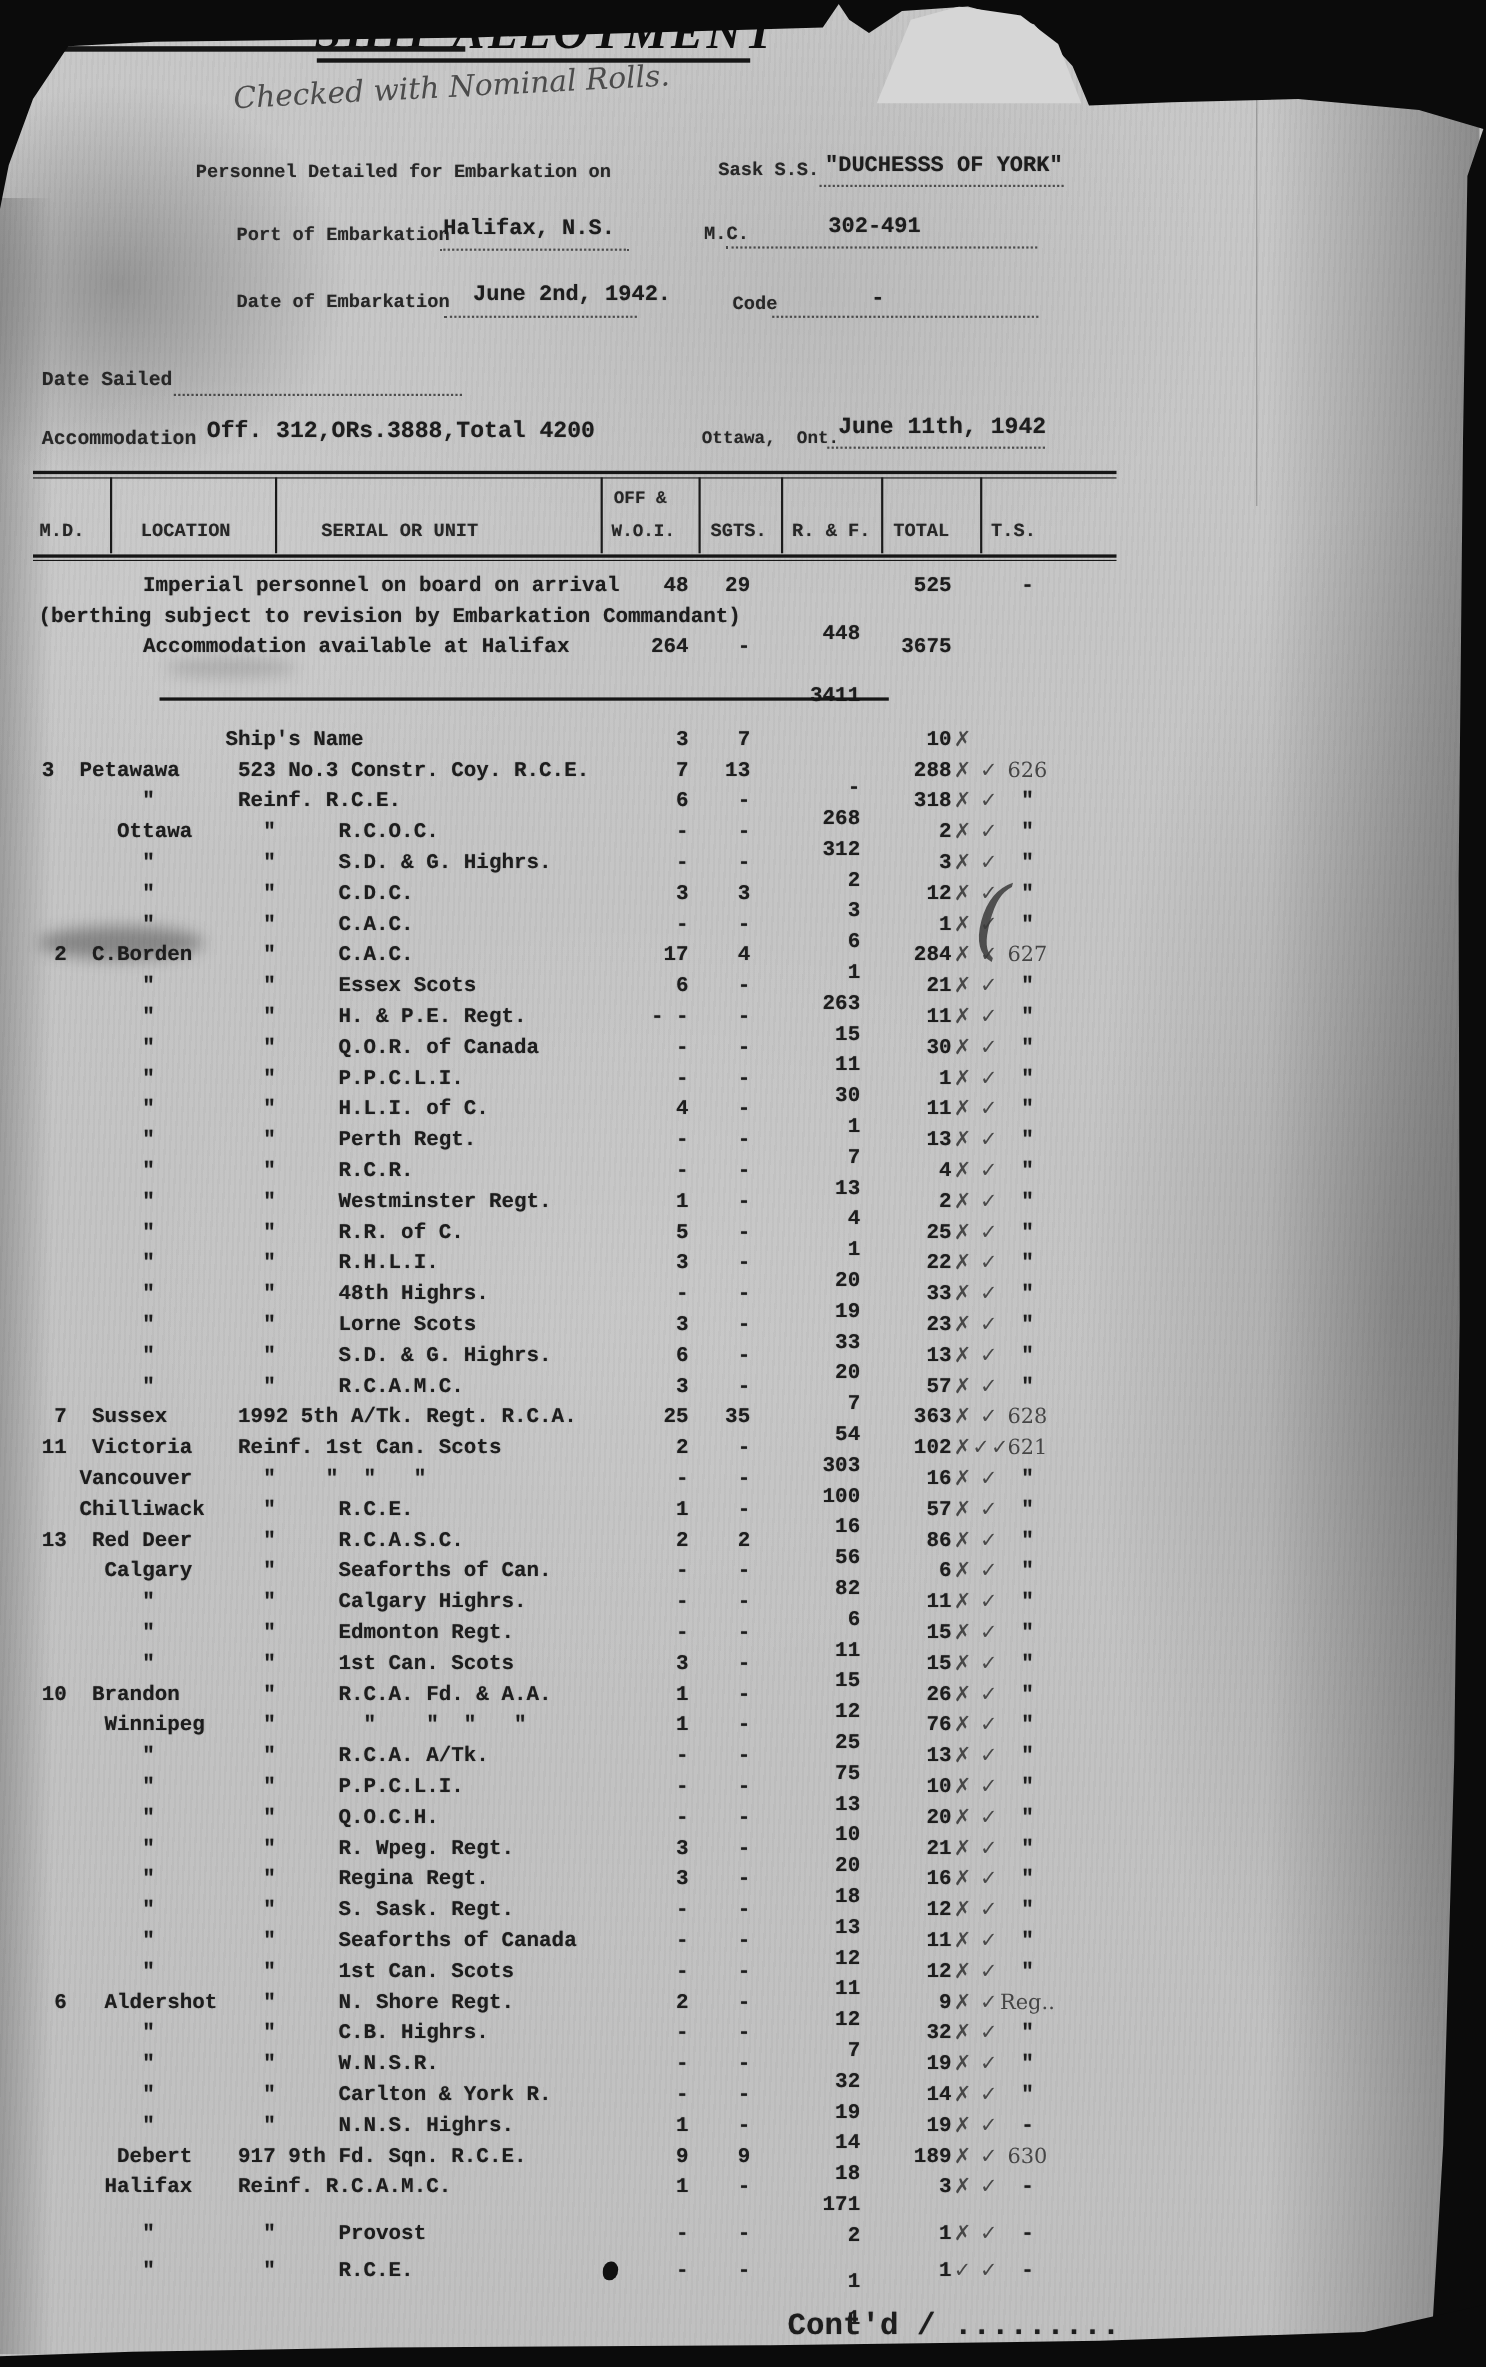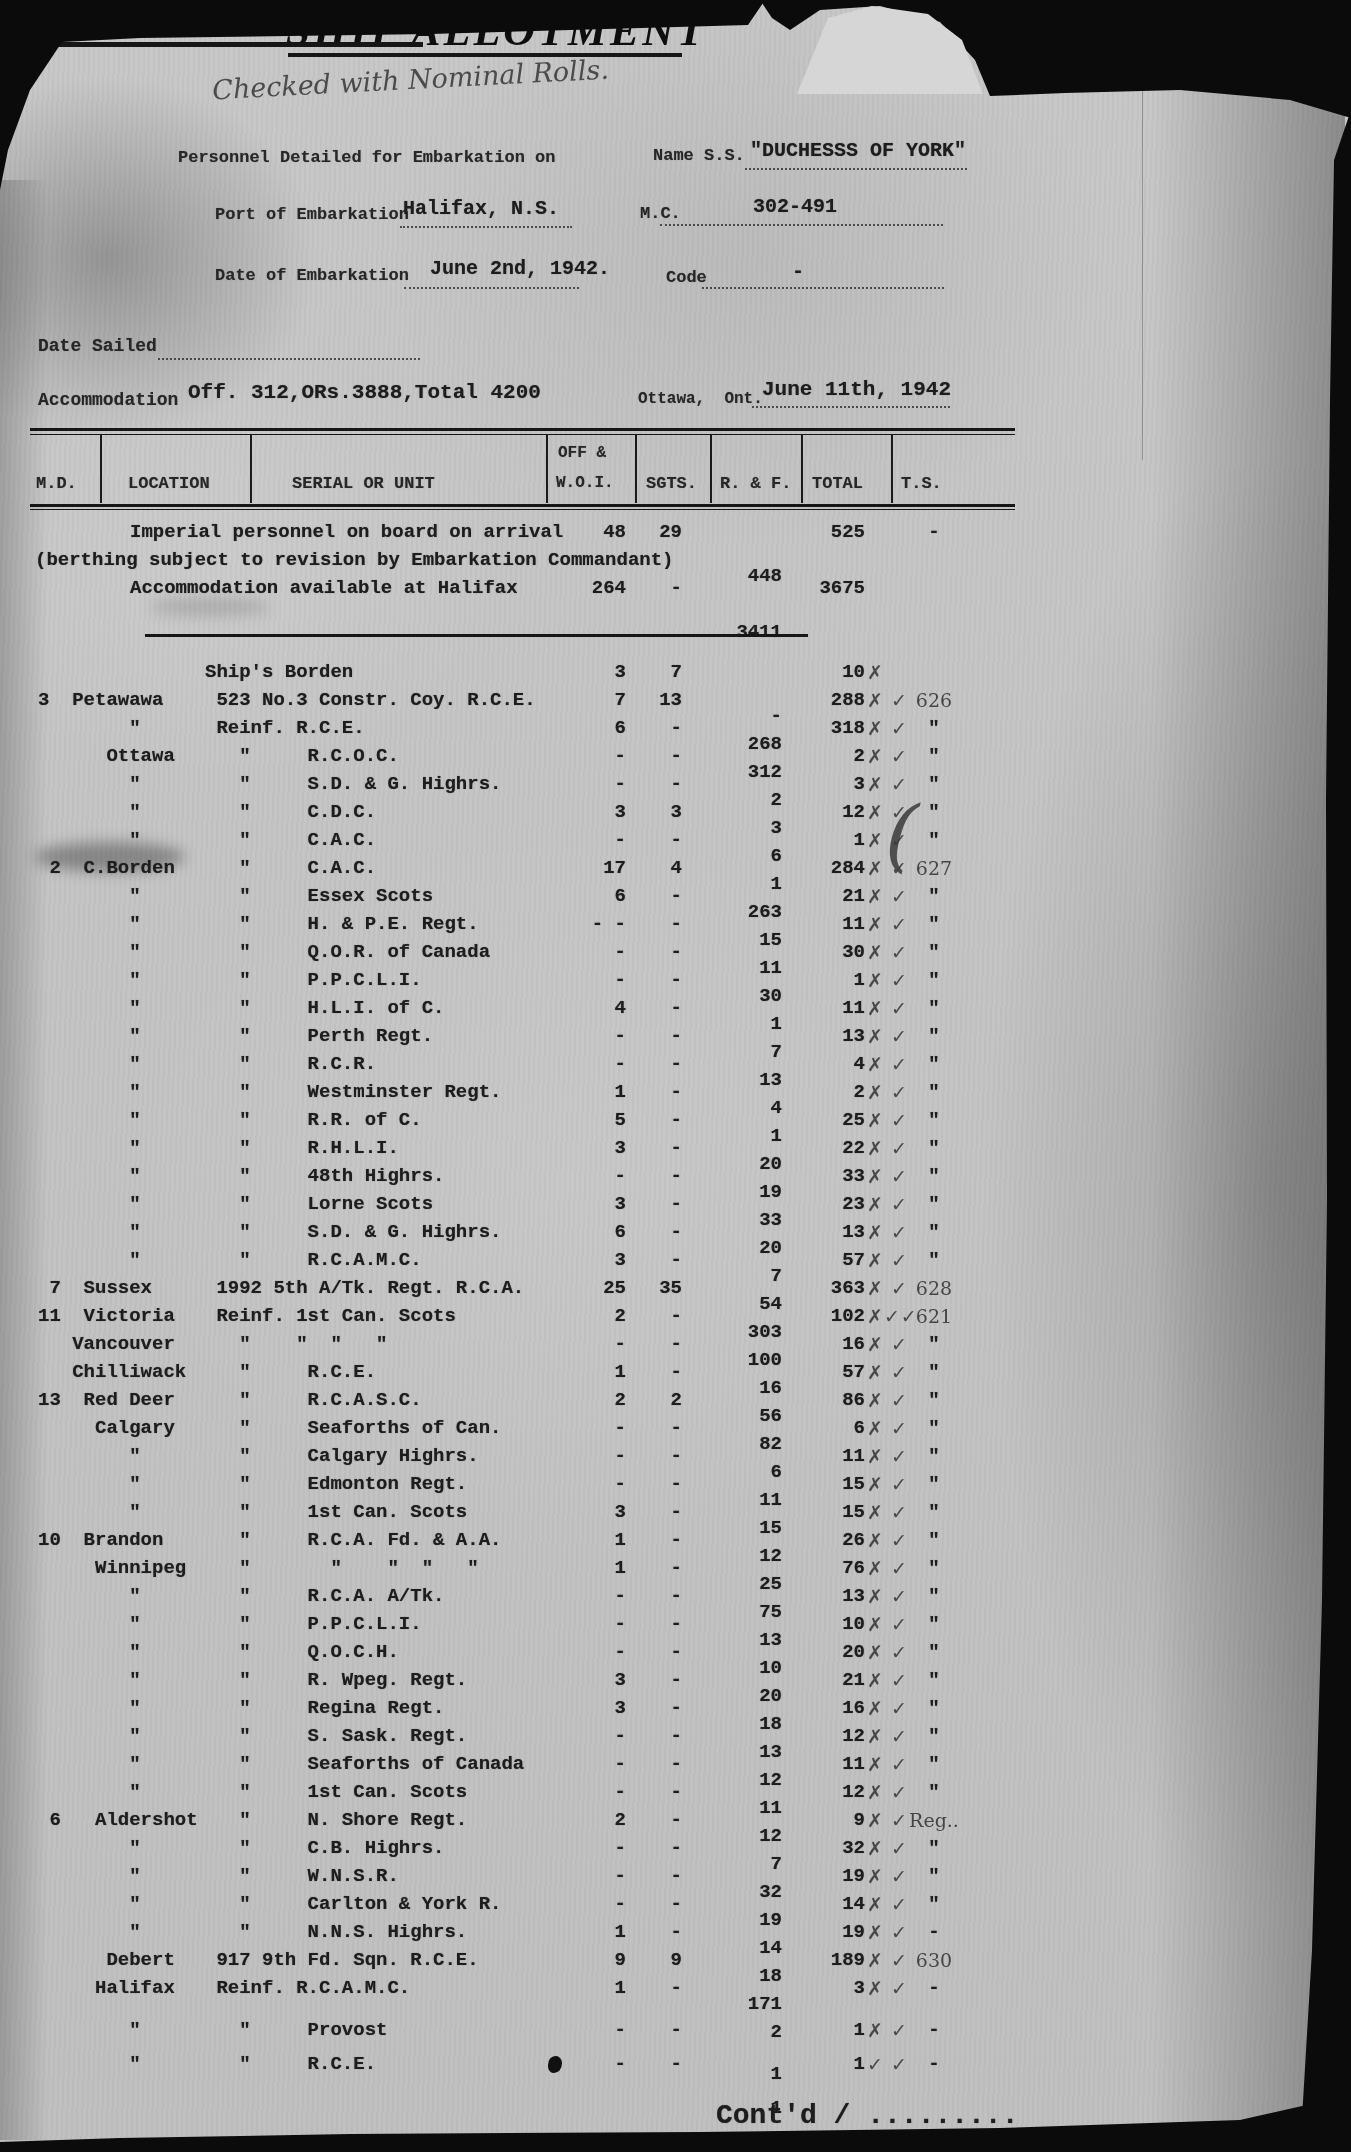--- a/index.html
+++ b/index.html
@@ -50,21 +50,21 @@
 <div class="stage">
   <div class="paper">
 
     <div class="abs title" style="left:290px;top:6px;">SHIP  ALLOTMENT</div>
     <div class="abs rule" style="left:57px;top:42px;width:366px;height:5px;"></div>
     <div class="abs rule" style="left:288px;top:53px;width:394px;height:4px;"></div>
 
     <div class="abs hand-note" style="left:212px;top:64px;">Checked with Nominal Rolls.</div>
 
     <div class="abs label" style="left:178px;top:148px;font-size:17px;">Personnel Detailed for Embarkation on</div>
-    <div class="abs label" style="left:653px;top:146px;font-size:17px;">Name S.S.</div>
+    <div class="abs label" style="left:653px;top:146px;font-size:17px;">Sask S.S.</div>
     <div class="abs typed" style="left:750px;top:139px;font-size:20px;">"DUCHESSS OF YORK"</div>
     <div class="abs dotted" style="left:745px;top:168px;width:222px;"></div>
 
     <div class="abs label" style="left:215px;top:205px;font-size:17px;">Port of Embarkation</div>
     <div class="abs typed" style="left:403px;top:197px;font-size:20px;">Halifax, N.S.</div>
     <div class="abs dotted" style="left:400px;top:226px;width:172px;"></div>
     <div class="abs label" style="left:640px;top:204px;font-size:17px;">M.C.</div>
     <div class="abs typed" style="left:753px;top:195px;font-size:20px;">302-491</div>
     <div class="abs dotted" style="left:660px;top:224px;width:283px;"></div>
 
@@ -123,21 +123,21 @@
       <span class="typed c-sg">-</span>
       <span class="typed c-rf">3411</span>
       <span class="typed c-tot">3675</span>
     </div>
 
     <div class="abs rule" style="left:145px;top:634px;width:663px;height:3px;"></div>
 
     <div id="body-rows">
         <div class="row">
           <span class="typed c-loc"></span>
-          <span class="typed c-ser">Ship's Borden</span>
+          <span class="typed c-ser">Ship's Name</span>
           <span class="typed c-off">3</span>
           <span class="typed c-sg">7</span>
           <span class="typed c-rf">-</span>
           <span class="typed c-tot">10</span>
           <span class="c-mk">✗</span>
           <span class="typed c-ts"></span>
         </div>
         <div class="row">
           <span class="typed c-loc">3  Petawawa</span>
           <span class="typed c-ser"> 523 No.3 Constr. Coy. R.C.E.</span>

